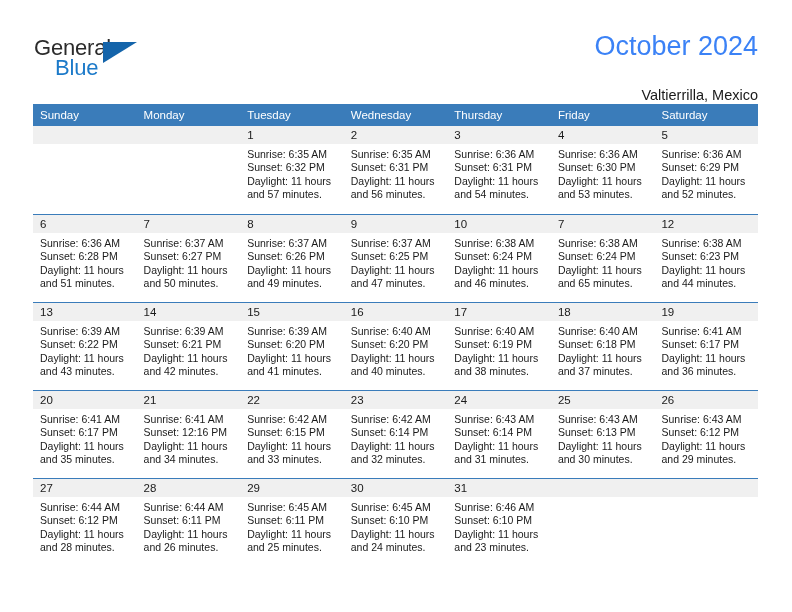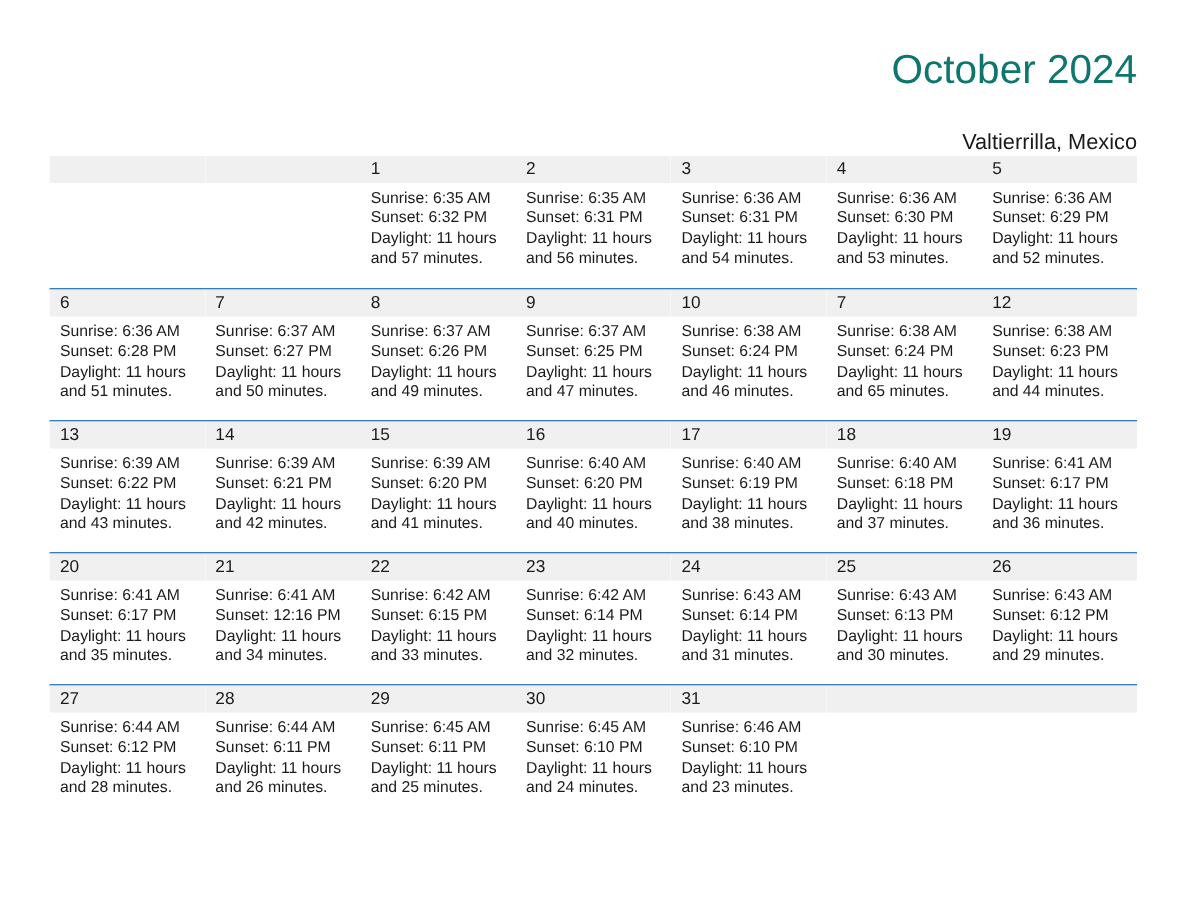--- a/index.html
+++ b/index.html
@@ -62,21 +62,21 @@
   }
 
   .title-block {
     position: absolute;
     right: 34px;
     top: 30px;
     text-align: right;
   }
   .cal-title {
     font-size: 27px;
-    color: #0f766e;
+    color: #3b82f6;
     line-height: 33px;
     white-space: nowrap;
     text-align: right;
   }
   .cal-subtitle {
     font-size: 14.5px;
     color: #1a1a1a;
     line-height: 22px;
     margin-top: 21px;
     white-space: nowrap;
@@ -139,27 +139,41 @@
     color: #1a1a1a;
   }
   .day-body .line {
     white-space: normal;
   }
 </style>
 </head>
 <body>
 
 <div class="page-header">
+  <div class="logo">
+    <span class="logo-general">General</span>
+    <span class="logo-triangle"></span>
+    <span class="logo-blue">Blue</span>
+  </div>
   <div class="title-block">
     <div class="cal-title">October 2024</div>
     <div class="cal-subtitle">Valtierrilla, Mexico</div>
   </div>
 </div>
 
 <div class="calendar">
+  <div class="cal-head">
+    <div class="dow">Sunday</div>
+    <div class="dow">Monday</div>
+    <div class="dow">Tuesday</div>
+    <div class="dow">Wednesday</div>
+    <div class="dow">Thursday</div>
+    <div class="dow">Friday</div>
+    <div class="dow">Saturday</div>
+  </div>
 
   <div class="week first">
     <div class="day empty">
       <div class="day-num-band"></div>
       <div class="day-body">
         <div class="line"></div>
         <div class="line"></div>
         <div class="line"></div>
         <div class="line"></div>
       </div>

